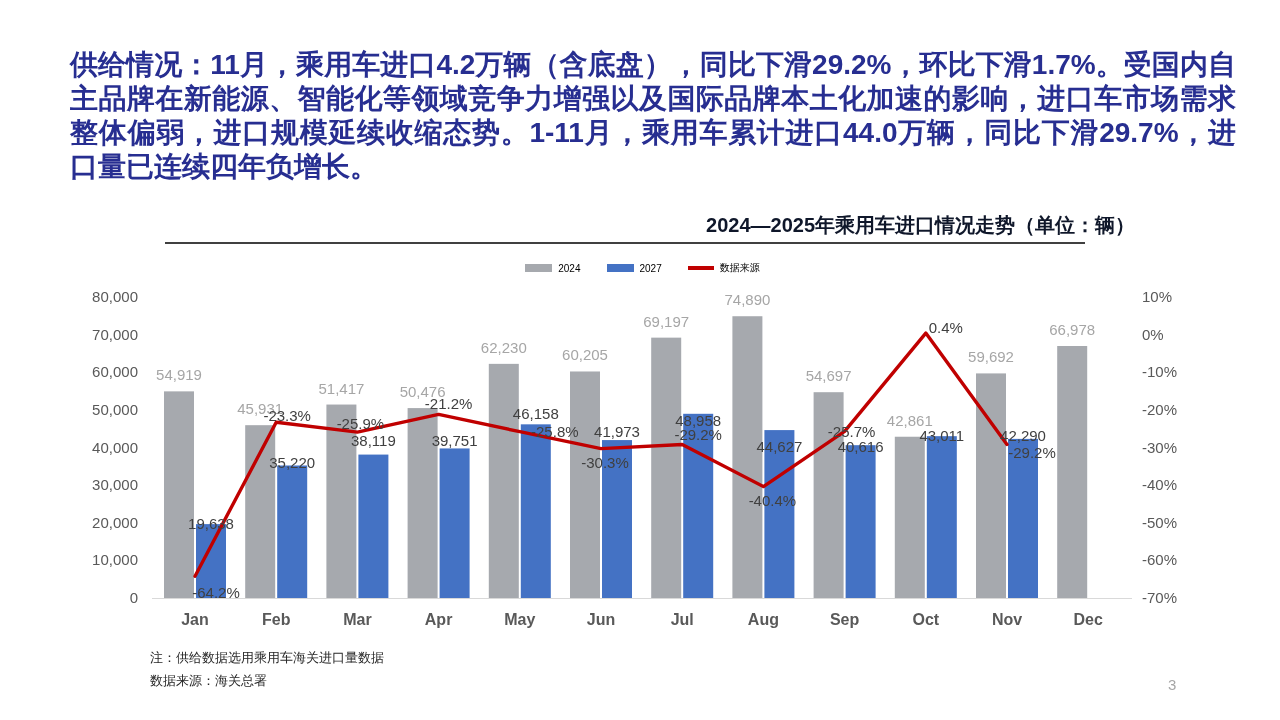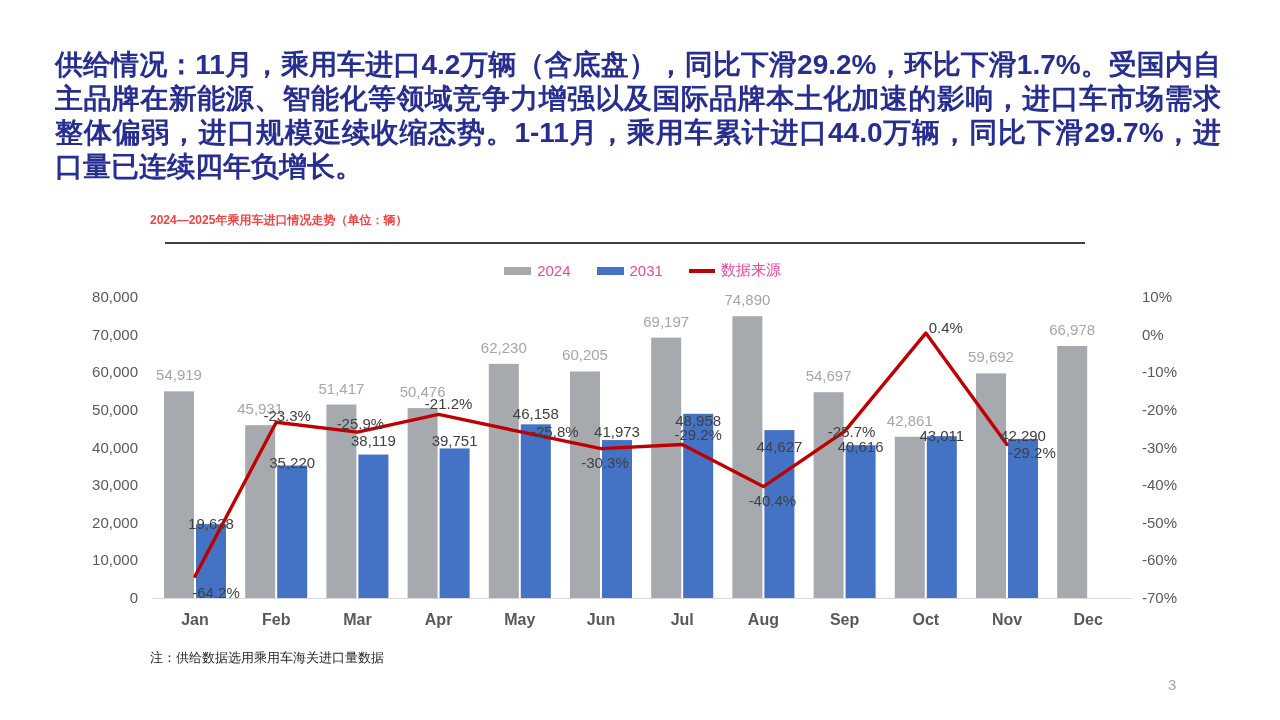--- a/index.html
+++ b/index.html
@@ -1,35 +1,35 @@
 <!DOCTYPE html>
 <html><head>
 <meta charset="utf-8">
 <style>
   html,body{margin:0;padding:0;background:#fff;}
   .slide{
     position:relative;width:1280px;height:720px;background:#ffffff;overflow:hidden;
     font-family:"Liberation Sans","DejaVu Sans",sans-serif;
   }
   .headline{
-    position:absolute;left:55px;top:48px;width:1166px;
+    position:absolute;left:70px;top:48px;width:1166px;
     font-size:28px;font-weight:bold;line-height:1.22;
     color:#272E91;text-align:justify;
   }
   .chart-title{
     position:absolute;left:150px;top:212px;width:985px;
-    text-align:left;font-size:12px;font-weight:bold;color:#ef4444;
+    text-align:right;font-size:20px;font-weight:bold;color:#0f172a;
   }
   .title-underline{
     position:absolute;left:165px;top:242px;width:920px;height:2px;background:#404040;
   }
   .legend{
     position:absolute;left:150px;top:261px;width:985px;
     display:flex;justify-content:center;align-items:center;gap:26px;
-    font-size:15px;color:#ec4899;text-align:center;
+    font-size:10px;color:#000000;text-align:center;
   }
   .legend-item{display:flex;align-items:center;gap:6px;}
   .swatch{width:27px;height:8px;display:inline-block;}
   .line-swatch{width:26px;height:4px;display:inline-block;}
   #plot{position:absolute;left:0;top:0;}
   #plot text{font-family:"Liberation Sans","DejaVu Sans",sans-serif;}
   .notes{
     position:absolute;left:150px;top:646px;width:985px;
     text-align:left;font-size:13px;color:#262626;line-height:1.8;
   }
@@ -47,21 +47,21 @@
   <div class="chart-title">2024—2025年乘用车进口情况走势（单位：辆）</div>
   <div class="title-underline"></div>
 
   <div class="legend">
     <span class="legend-item">
       <span class="swatch" id="sw-2024" style="background: rgb(166, 169, 174);"></span>
       <span>2024</span>
     </span>
     <span class="legend-item">
       <span class="swatch" id="sw-2025" style="background: rgb(68, 114, 196);"></span>
-      <span>2031</span>
+      <span>2027</span>
     </span>
     <span class="legend-item">
       <span class="line-swatch" id="sw-line" style="background: rgb(192, 0, 0);"></span>
       <span>数据来源</span>
     </span>
   </div>
 
   <svg id="plot" width="1280" height="720" viewBox="0 0 1280 720">
       <line x1="152" y1="598.5" x2="1132" y2="598.5" stroke="#D9D9D9" stroke-width="1"></line>
       <text x="138" y="302" fill="#595959" font-size="15" text-anchor="end" font-weight="normal">80,000</text>
@@ -149,16 +149,17 @@
       <text x="860.6" y="452.1823" fill="#404040" font-size="15" text-anchor="middle" font-weight="normal">40,616</text>
       <text x="851.6" y="437.32125" fill="#404040" font-size="15" text-anchor="middle" font-weight="normal">-25.7%</text>
       <text x="941.8000000000001" y="441.1711125" fill="#404040" font-size="15" text-anchor="middle" font-weight="normal">43,011</text>
       <text x="945.8000000000001" y="333.11999999999995" fill="#404040" font-size="15" text-anchor="middle" font-weight="normal">0.4%</text>
       <text x="1023" y="440.883875" fill="#404040" font-size="15" text-anchor="middle" font-weight="normal">42,290</text>
       <text x="1032" y="458.49" fill="#404040" font-size="15" text-anchor="middle" font-weight="normal">-29.2%</text>
     </svg>
 
   <div class="notes">
     <div>注：供给数据选用乘用车海关进口量数据</div>
+    <div>数据来源：海关总署</div>
   </div>
 
   <div class="page-number">3</div>
 </div>
 
 </body></html>

